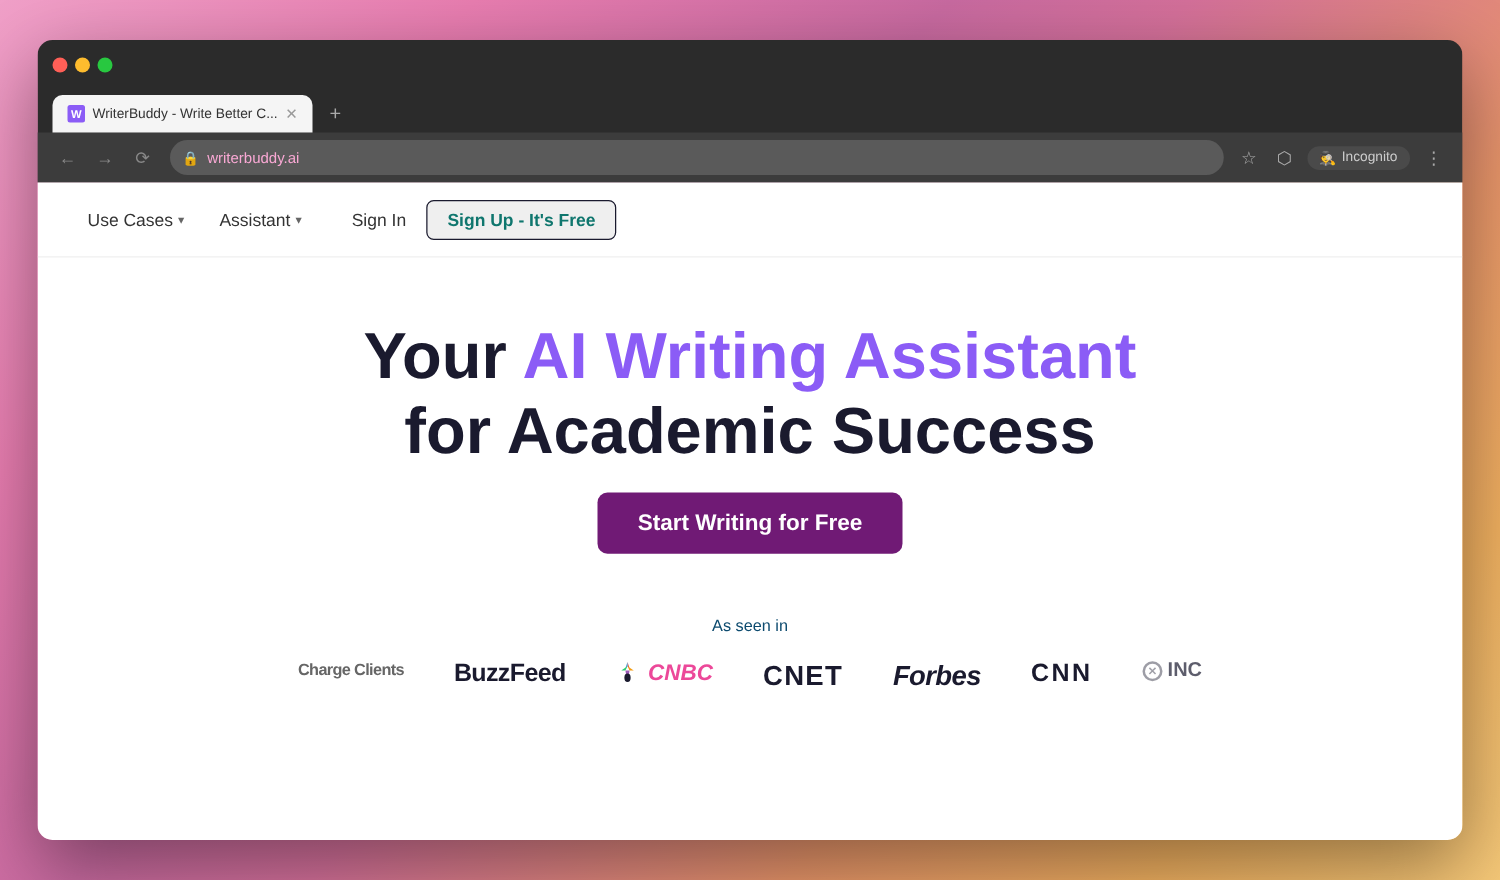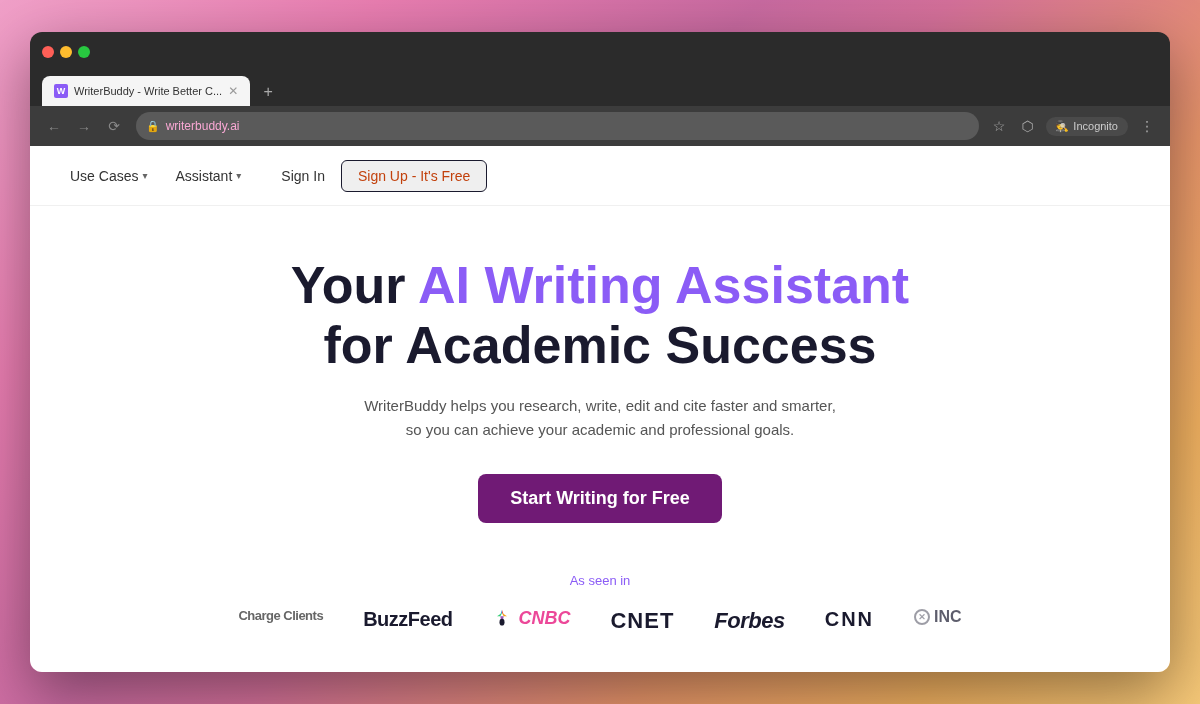--- a/index.html
+++ b/index.html
@@ -256,26 +256,26 @@
     }
 
     .sign-in-btn {
       font-size: 14px;
       color: #333;
       cursor: pointer;
     }
 
     .sign-up-btn {
       font-size: 14px;
-      color: #c2410c;
+      color: #0f766e;
       border: 1.5px solid #1a1a2e;
       border-radius: 6px;
       padding: 7px 16px;
       cursor: pointer;
-      font-weight: 400;
+      font-weight: 700;
     }
 
     
     .hero {
       flex: 1;
       display: flex;
       flex-direction: column;
       align-items: center;
       justify-content: flex-start;
       padding-top: 50px;
@@ -317,21 +317,21 @@
 
     
     .press-section {
       width: 100%;
       padding: 0 40px 30px;
       text-align: center;
     }
 
     .press-label {
       font-size: 13px;
-      color: #8b5cf6;
+      color: #0c4a6e;
       margin-bottom: 20px;
     }
 
     .press-logos {
       display: flex;
       align-items: flex-start;
       justify-content: center;
       gap: 40px;
       overflow: hidden;
     }
@@ -441,21 +441,20 @@
         <button class="sign-up-btn">Sign Up - It's Free</button>
       </div>
     </nav>
 
     <div class="hero">
       <h1 class="hero-title">
         <span>Your </span><span class="ai-highlight">AI Writing Assistant</span><br>
         <span>for Academic Success</span>
       </h1>
 
-      <p class="hero-subtitle">WriterBuddy helps you research, write, edit and cite faster and smarter, so you can achieve your academic and professional goals.</p>
 
       <button class="cta-button">Start Writing for Free</button>
 
       <div class="press-section">
         <p class="press-label">As seen in</p>
         <div class="press-logos">
           <span class="press-logo charge-clients">Charge Clients</span>
           <span class="press-logo buzzfeed">BuzzFeed</span>
           <div class="cnbc-logo">
             <svg class="cnbc-peacock" viewBox="0 0 24 24" fill="none">

